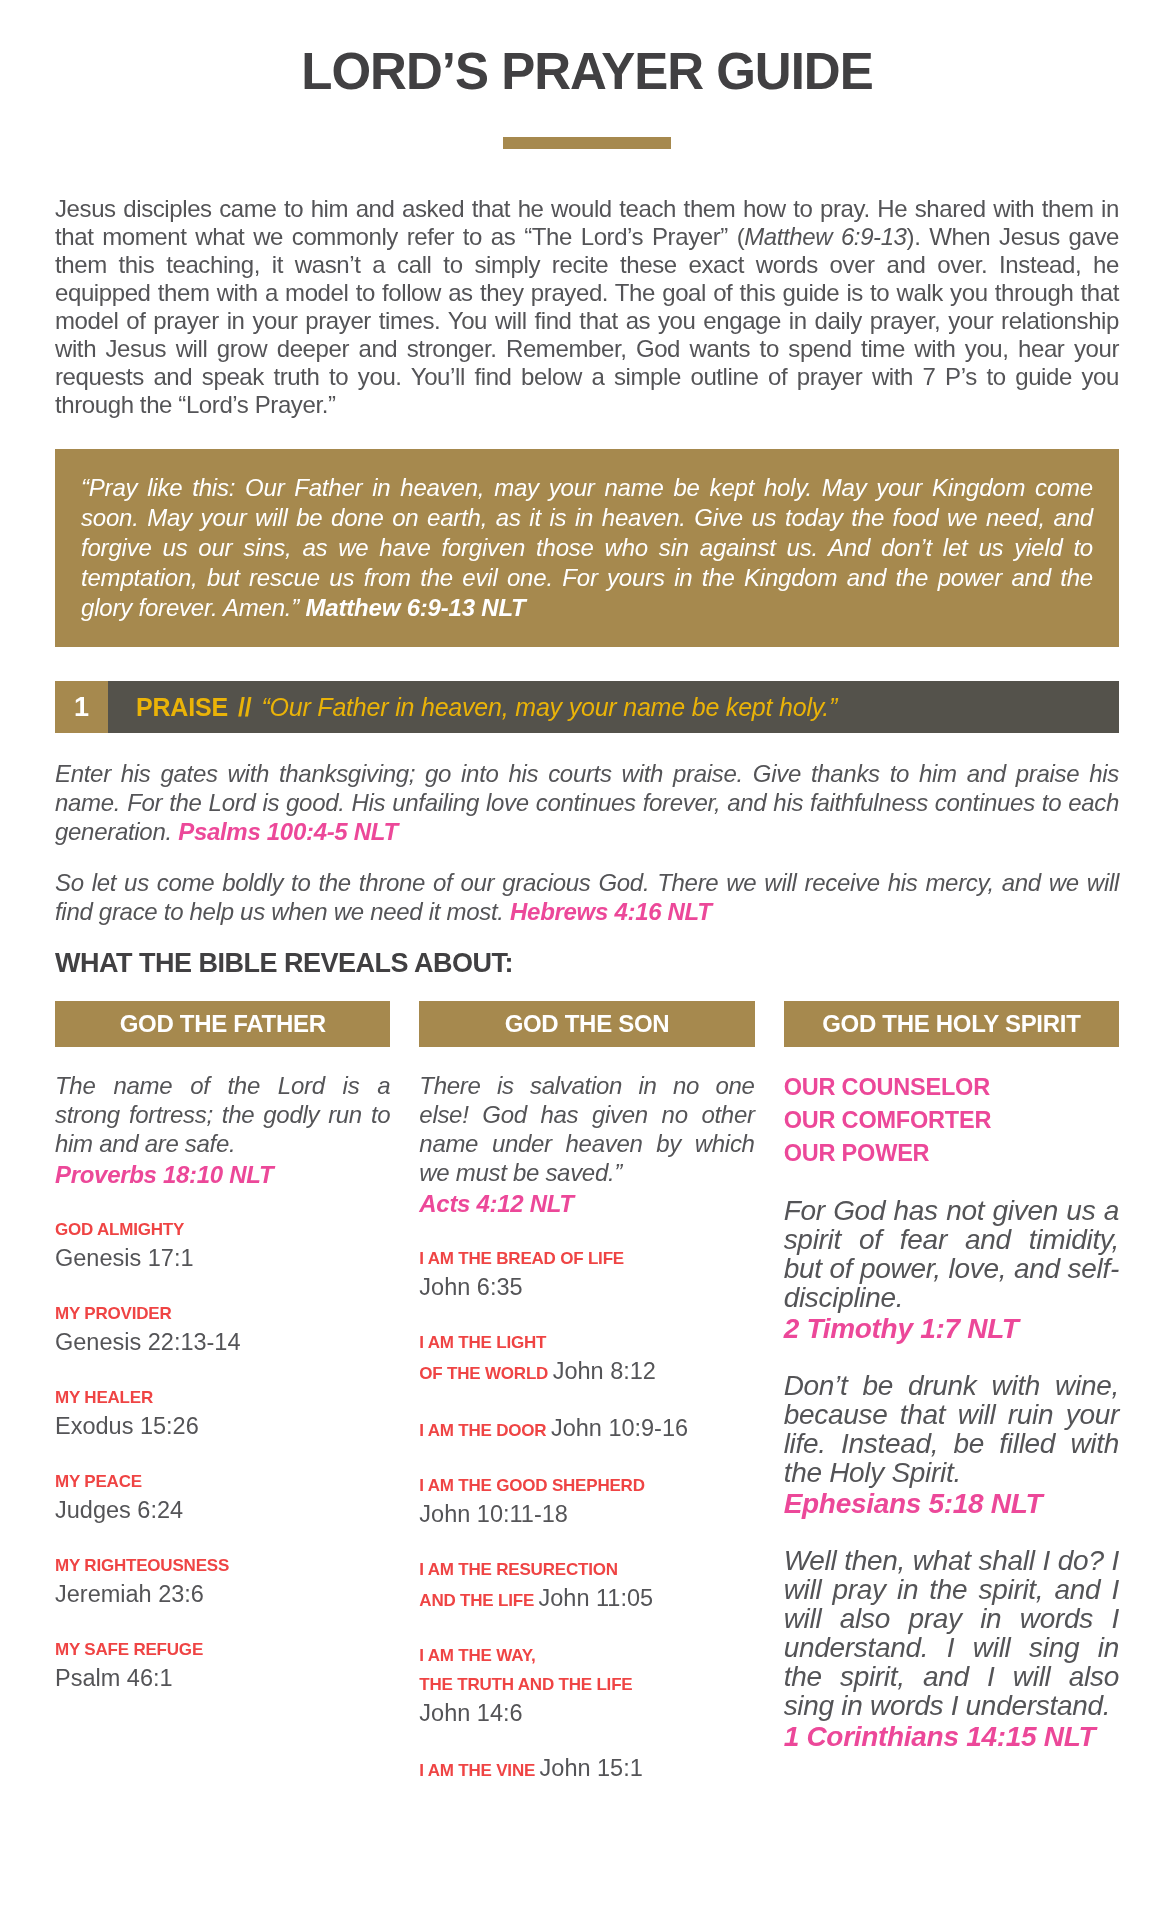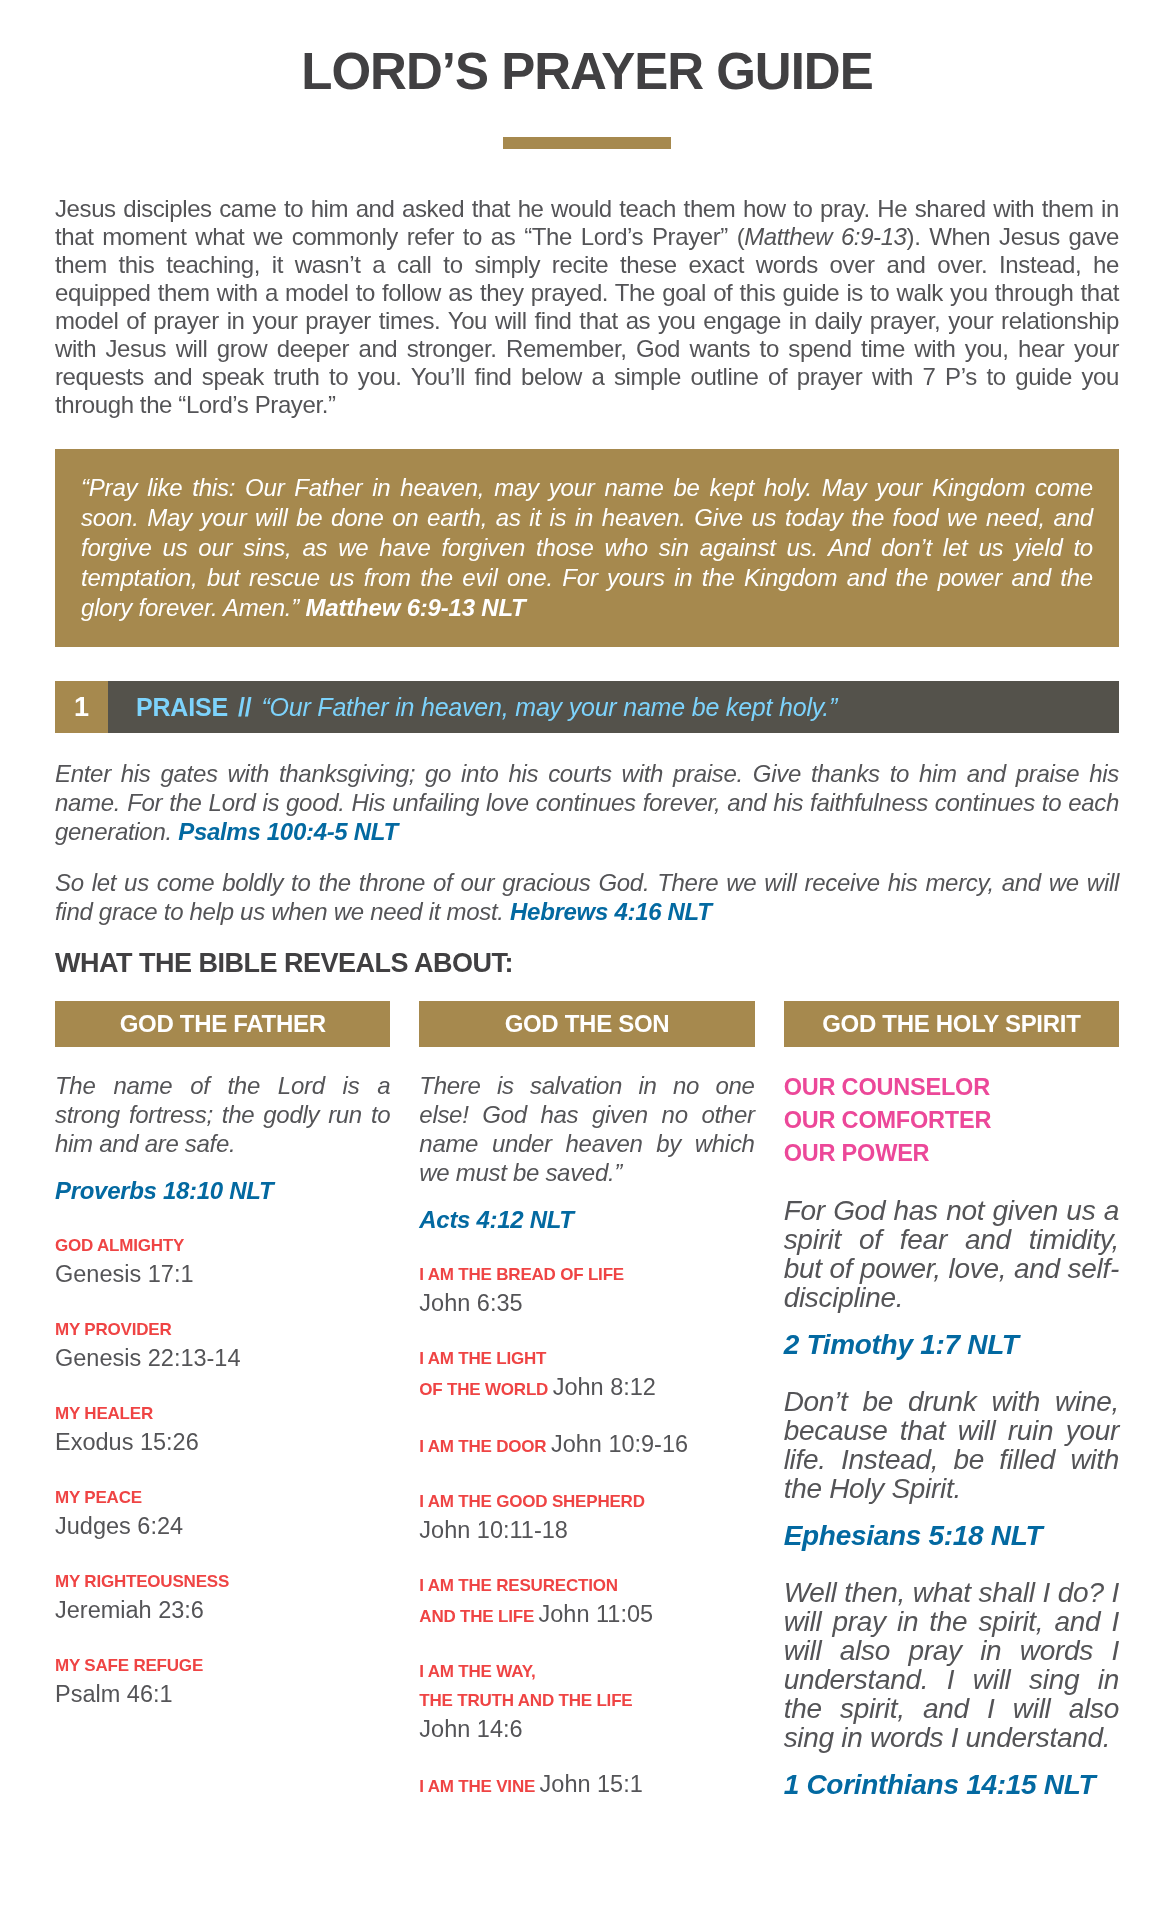--- a/index.html
+++ b/index.html
@@ -13,32 +13,32 @@
   .page{width:1174px;min-height:1921px;box-sizing:border-box;margin:0 auto;background:#fff;padding:46px 55px 40px;}
   .title{text-align:center;color:var(--heading);font-size:51px;line-height:1;font-weight:700;letter-spacing:-1px;margin:0 0 40px;}
   .divider{width:168px;height:12px;background:var(--gold);margin:0 auto 46px;}
   .intro{font-size:24px;line-height:28px;text-align:justify;letter-spacing:-0.4px;margin:0 0 30px;}
   .intro em{font-style:italic;}
   .quote-box{background:var(--gold);color:#fff;padding:24px 26px;margin:0 0 34px;}
   .quote-box p{margin:0;font-style:italic;font-size:24px;line-height:30px;text-align:justify;letter-spacing:-0.2px;}
   .quote-box strong{font-weight:700;}
   .banner{display:flex;align-items:stretch;height:52px;margin:0 0 26px;}
   .banner-num{width:53px;background:var(--gold);color:#fff;display:flex;align-items:center;justify-content:center;font-size:27px;font-weight:700;flex:none;}
-  .banner-bar{flex:1;background:var(--banner);color:#7dd3fc;display:flex;align-items:center;padding:0 18px 0 28px;font-size:25px;letter-spacing:-0.2px;white-space:nowrap;overflow:hidden;}
+  .banner-bar{flex:1;background:var(--banner);color:#eab308;display:flex;align-items:center;padding:0 18px 0 28px;font-size:25px;letter-spacing:-0.2px;white-space:nowrap;overflow:hidden;}
   .b-label,.b-sep{font-weight:700;}
   .b-sep{margin:0 10px;}
   .b-quote{font-style:italic;font-weight:400;}
   .verse{font-size:24px;line-height:29px;font-style:italic;text-align:justify;letter-spacing:-0.3px;margin:0 0 22px;}
-  .verse strong,.vref{font-style:italic;font-weight:700;color:#0369a1;}
+  .verse strong,.vref{font-style:italic;font-weight:700;color:#ec4899;}
   .reveal{font-size:27px;color:var(--heading);letter-spacing:-0.5px;margin:12px 0 22px;font-weight:700;}
   .columns{display:flex;gap:29px;align-items:flex-start;}
   .col{flex:1;min-width:0;}
   .col-header{background:var(--gold);color:#fff;height:46px;display:flex;align-items:center;justify-content:center;font-weight:700;font-size:24px;letter-spacing:-0.3px;margin:0 0 24px;text-align:center;}
   .col-verse{font-size:24px;line-height:29px;font-style:italic;text-align:justify;letter-spacing:-0.3px;margin:0 0 26px;}
-  .vref{display:block;margin-top:18px;}
+  .vref{display:block;margin-top:2px;}
   .item{margin:0 0 26px;}
   .item-label{font-weight:700;font-size:17px;line-height:29px;color:#ef4444;letter-spacing:-0.2px;}
   .pre{white-space:pre-line;}
   .item-ref{font-size:23.5px;line-height:29px;color:var(--body);}
   .item.inline .item-label,.item.inline .item-ref{display:inline;}
   .hs-titles{margin:0 0 26px;}
   .hs-title{font-weight:700;font-size:23.5px;line-height:33px;color:#ec4899;letter-spacing:-0.2px;}
   .hs-verse{font-size:28px;line-height:29px;font-style:italic;text-align:justify;letter-spacing:-0.3px;margin:0 0 28px;}
 </style>
 </head>

